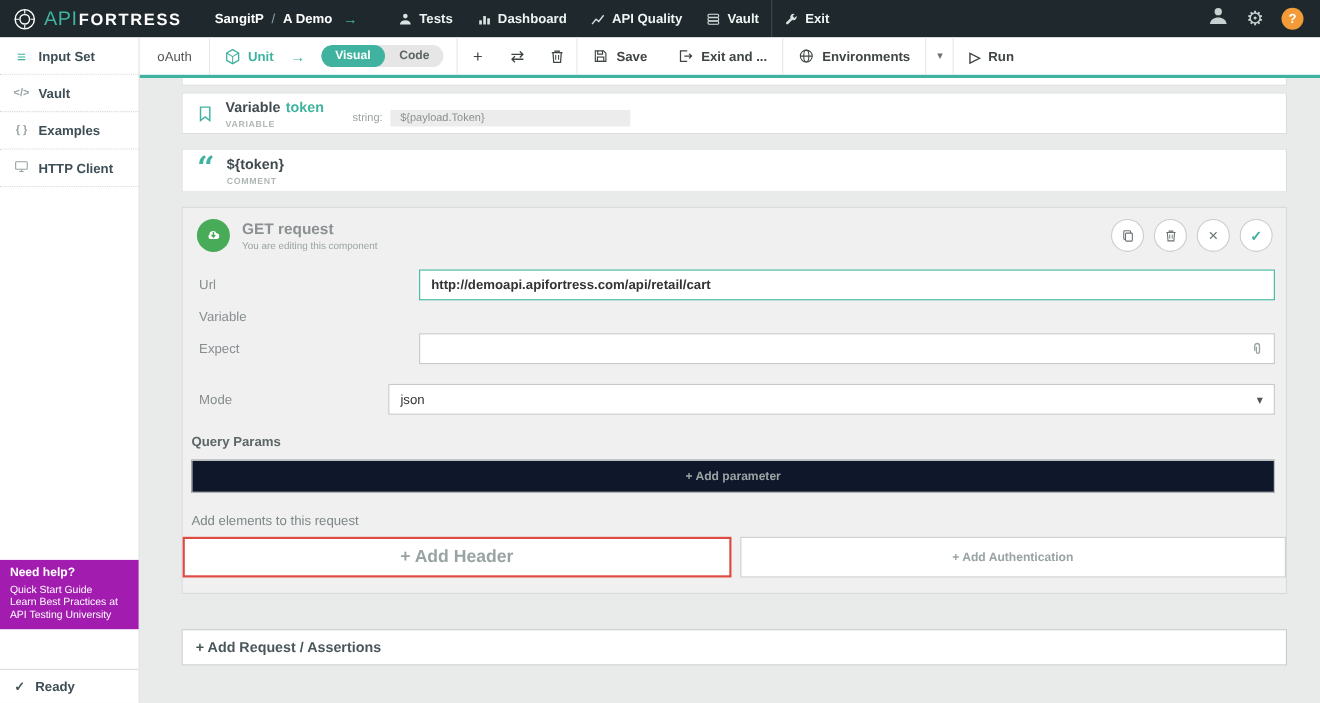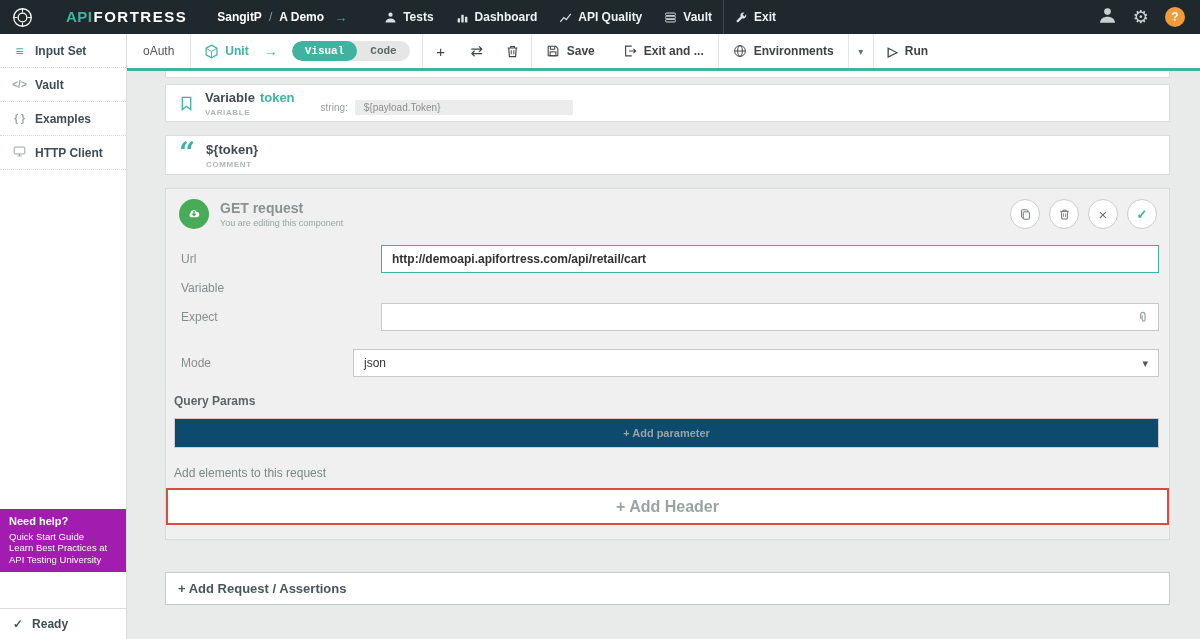--- a/index.html
+++ b/index.html
@@ -7,21 +7,21 @@
   body {
     font-family: "Liberation Sans", sans-serif;
     background:#e9eaea; overflow:hidden; position:relative;
     --accent:#3fb39f; --red:#dd4a41; --dark:#1f292d;
   }
   button { background:none; border:none; font-family:inherit; cursor:pointer; }
 
   
   .topbar { height:34px; background:var(--dark); display:flex; align-items:center; }
   .logo { display:flex; align-items:center; gap:7px; padding:0 12px; cursor:pointer; }
-  .logo-api { color:var(--accent); font-weight:700; font-size:15px; letter-spacing:.5px;margin-left:26px; }
+  .logo-api { color:var(--accent); font-weight:400; font-size:18px; letter-spacing:.5px; }
   .logo-fortress { color:#fff; font-weight:700; font-size:15px; letter-spacing:1.5px; margin-left:1px; }
   .crumb { margin-left:18px; display:flex; align-items:center; gap:7px; font-size:12px; color:#fff; font-weight:700; }
   .crumb-sep { color:#8ba0a0; font-weight:400; }
   .crumb-arrow { color:var(--accent); font-weight:700; font-size:13px; margin-left:3px; }
   .topnav { display:flex; align-items:center; height:100%; margin-left:26px; }
   .nav-item { display:flex; align-items:center; gap:6px; padding:0 11px; height:100%; color:#eef3f3; font-size:12px; font-weight:700; cursor:pointer; }
   .nav-item svg { color:#d9e2e2; }
   .tdiv { width:1px; height:100%; background:rgba(255,255,255,.14); }
   .top-right { margin-left:auto; display:flex; align-items:center; gap:16px; padding-right:15px; }
   .user-glyph svg { color:#c7d1d1; }
@@ -42,21 +42,21 @@
   .status-check { color:#45555a; font-size:12px; }
 
   .content-col { flex:1; display:flex; flex-direction:column; }
 
   
   .toolbar { height:37px; background:#fff; border-bottom:3px solid var(--accent); display:flex; align-items:center; font-size:12px; color:#3f4445; }
   .vdiv { width:1px; align-self:stretch; background:#e6e6e6; }
   .tb-test { padding:0 16px; color:#555; cursor:pointer; }
   .tb-unit { display:flex; align-items:center; gap:6px; color:var(--accent); font-weight:700; padding:0 13px; cursor:pointer; }
   .tb-arrow { color:var(--accent); font-weight:700; font-size:14px; margin:0 2px; }
-  .pill { display:flex; align-items:stretch; height:20px; border-radius:11px; background:#e6e6e6; overflow:hidden; margin:0 12px; font-size:11px; font-weight:700;font-family:Liberation Mono, monospace; }
+  .pill { display:flex; align-items:stretch; height:20px; border-radius:11px; background:#e6e6e6; overflow:hidden; margin:0 12px; font-size:11px; font-weight:700; }
   .pill-on { background:var(--accent); color:#fff; border-radius:11px; display:flex; align-items:center; padding:0 13px; cursor:pointer; }
   .pill-off { color:#5c6666; display:flex; align-items:center; padding:0 13px; cursor:pointer; }
   .tb-ibtn { width:36px; height:100%; display:flex; align-items:center; justify-content:center; font-size:15px; color:#3f4445; }
   .tb-btn { display:flex; align-items:center; gap:7px; padding:0 14px; height:100%; font-size:12px; font-weight:700; color:#3f4445; }
   .tb-chev { width:24px; height:100%; display:flex; align-items:center; justify-content:center; font-size:10px; color:#6a7374; }
   .play-glyph { font-size:13px; }
 
   
   .main { flex:1; background:#e9eaea; padding:0 30px 0 38px; overflow:hidden; }
   .partial-card { height:7px; background:#fff; border:1px solid #dcdcdc; border-top:none; }
@@ -84,21 +84,21 @@
   .frow.mode { margin-top:18px; }
   .flabel { flex:0 0 172px; font-size:12px; color:#868d8e; }
   .finput-wrap { flex:1; position:relative; display:flex;padding-left:28px; }
   .finput { flex:1; width:100%; height:28px; background:#fff; border:1px solid #c6c9c9; padding:0 10px; font-size:12px; font-weight:700; color:#333; font-family:inherit; outline:none; }
   .finput.url-input { border-color:var(--accent); }
   .paperclip-btn { position:absolute; right:3px; top:50%; transform:translateY(-50%); color:#9aa3a3; width:26px; height:22px; display:flex; align-items:center; justify-content:center; }
   .fselect { flex:1; height:28px; background:#fff; border:1px solid #c6c9c9; padding:0 10px; display:flex; align-items:center; justify-content:space-between; font-size:12px; color:#333; cursor:pointer; }
   .fselect .chev { font-size:11px; color:#555; }
 
   .qp-label { margin:17px 0 0 8px; font-size:12px; font-weight:700; color:#5d6667; }
-  .add-param-btn { display:flex; align-items:center; justify-content:center; margin:10px 10px 0 8px; width:calc(100% - 18px); height:30px; background:#0c4a6e; border:1px solid #ccc; font-size:11px; font-weight:700; color:#9aa3a3; }
+  .add-param-btn { display:flex; align-items:center; justify-content:center; margin:10px 10px 0 8px; width:calc(100% - 18px); height:30px; background:#0f172a; border:1px solid #ccc; font-size:11px; font-weight:700; color:#9aa3a3; }
   .add-elements { margin:18px 0 0 8px; font-size:12px; color:#7d8687; }
   .btn-row { display:flex; gap:8px; margin-top:8px; }
   .add-header-btn { flex:1; height:37px; background:#fff; border:2px solid var(--red); font-size:16px; font-weight:700; color:#9aa3a3; }
   .add-auth-btn { flex:1; height:37px; background:#fff; border:1px solid #ccc; font-size:11px; font-weight:700; color:#9aa3a3; }
 
   .add-request-btn { margin-top:32px; width:100%; height:33px; background:#fff; border:1px solid #c9c9c9; display:flex; align-items:center; padding-left:12px; font-size:13px; font-weight:700; color:#49565a; }
 </style>
 </head>
 <body>
 
@@ -367,19 +367,20 @@
             <span class="chev">▾</span>
           </div>
         </div>
 
         <div class="qp-label">Query Params</div>
         <button class="add-param-btn">+ Add parameter</button>
 
         <div class="add-elements">Add elements to this request</div>
         <div class="btn-row">
           <button class="add-header-btn">+ Add Header</button>
+          <button class="add-auth-btn">+ Add Authentication</button>
         </div>
       </div>
 
       <button class="add-request-btn">+ Add Request / Assertions</button>
     </div>
   </div>
 </div>
 
 </body></html>

